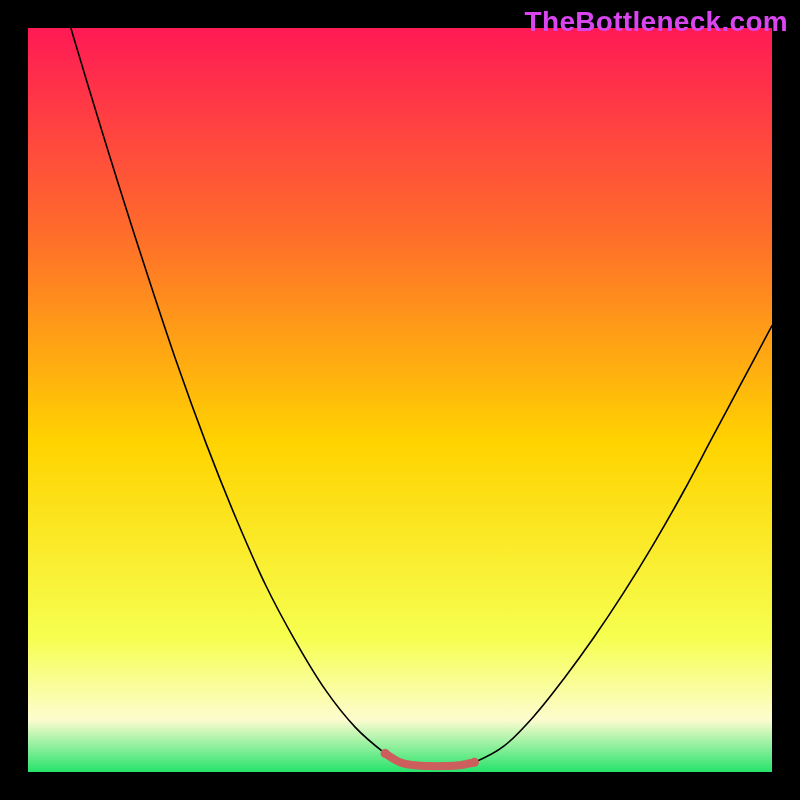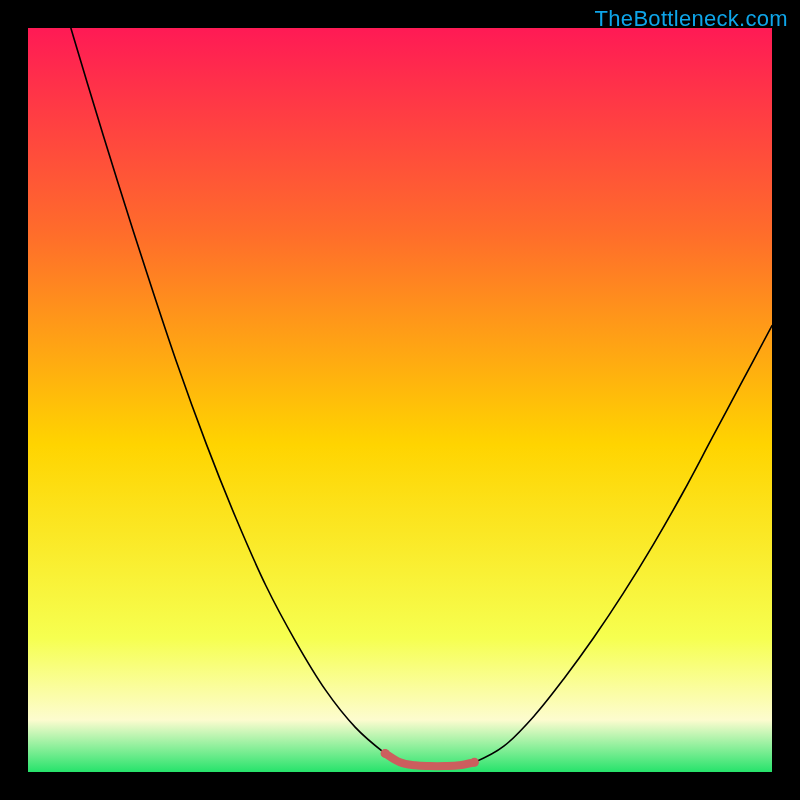--- a/index.html
+++ b/index.html
@@ -1,20 +1,20 @@
 <!DOCTYPE html>
 <html><head>
 <meta charset="utf-8">
 <style>
   * { margin: 0; padding: 0; box-sizing: border-box; }
   html, body { width: 800px; height: 800px; overflow: hidden; background: #000; font-family: Arial, Helvetica, sans-serif; }
   .stage { position: relative; width: 800px; height: 800px; background: #000; }
   .plot-area { position: absolute; left: 28px; top: 28px; width: 744px; height: 744px; }
   .plot-area svg { display: block; width: 100%; height: 100%; }
-  .watermark { position: absolute; top: 6px; right: 12px; color: #0ea5e9; font-size: 22px; font-weight: 400; letter-spacing: 0.3px; }
+  .watermark { position: absolute; top: 6px; right: 12px; color: #d946ef; font-size: 28px; font-weight: 700; letter-spacing: 0.3px; }
 </style>
 </head>
 <body>
 
 <div class="stage">
   <div class="plot-area">
     <svg viewBox="0 0 744 744" preserveAspectRatio="none">
       <defs>
         <linearGradient id="bg-grad" x1="0" y1="0" x2="0" y2="1">
         <stop offset="0%" stop-color="#ff1a55"></stop>

